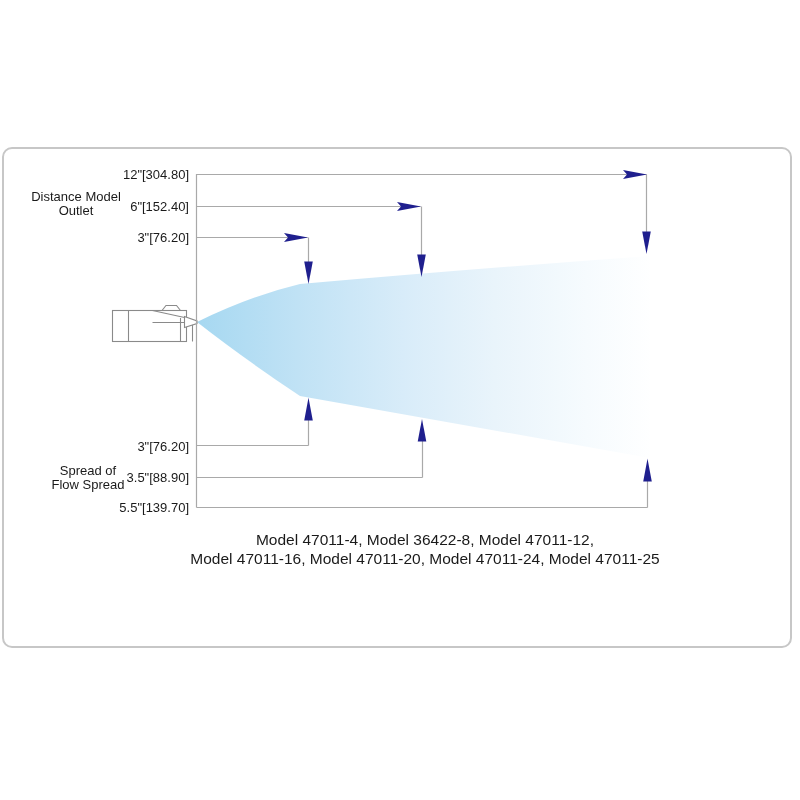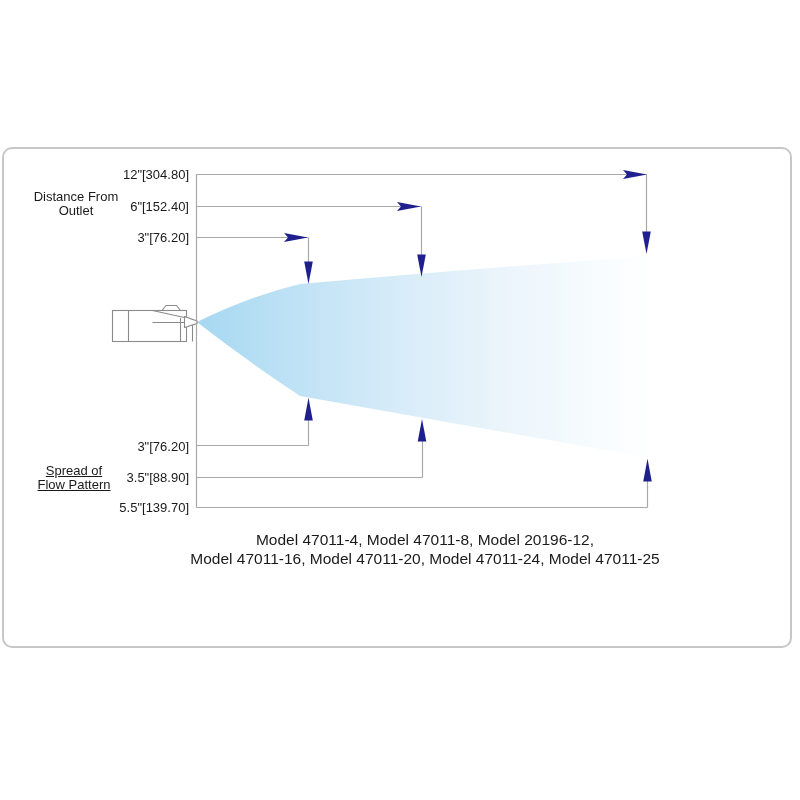--- a/index.html
+++ b/index.html
@@ -62,35 +62,35 @@
       <polygon points="646.5,254 642.2,231.5 650.8,231.5"></polygon>
       <polygon points="421.5,277 417.2,254.5 425.8,254.5"></polygon>
       <polygon points="308.5,284 304.2,261.5 312.8,261.5"></polygon>
       <polygon points="308.5,397.5 304.2,420.5 312.8,420.5"></polygon>
       <polygon points="422,419 417.7,441.5 426.3,441.5"></polygon>
       <polygon points="647.5,458.5 643.2,481.5 651.8,481.5"></polygon>
     </g>
   </svg>
 
   <div class="grp-label" style="left:20px;top:190px;width:112px;">
-    <div>Distance From</div>
+    <div>Distance Model</div>
     <div>Outlet</div>
   </div>
   <div class="dim-label" style="right:611px;top:167px;">12"[304.80]</div>
   <div class="dim-label" style="right:611px;top:199px;">6"[152.40]</div>
   <div class="dim-label" style="right:611px;top:230px;">3"[76.20]</div>
 
-  <div class="grp-label" style="left:18px;top:464px;width:112px;text-decoration:underline;">
+  <div class="grp-label" style="left:32px;top:464px;width:112px;">
     <div>Spread of</div>
-    <div>Flow Pattern</div>
+    <div>Flow Spread</div>
   </div>
   <div class="dim-label" style="right:611px;top:439px;">3"[76.20]</div>
   <div class="dim-label" style="right:611px;top:470px;">3.5"[88.90]</div>
   <div class="dim-label" style="right:611px;top:500px;">5.5"[139.70]</div>
 
   <div class="models" style="top:531px;">
-    <div>Model 47011-4, Model 47011-8, Model 20196-12,</div>
+    <div>Model 47011-4, Model 36422-8, Model 47011-12,</div>
     <div>Model 47011-16, Model 47011-20, Model 47011-24, Model 47011-25</div>
   </div>
   <div class="models" style="top:584px;">
   </div>
 
 </div>
 
 </body></html>

